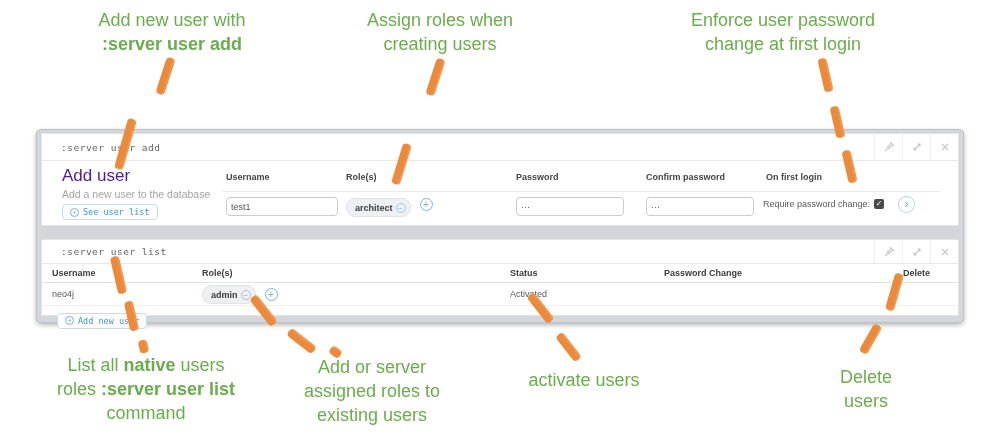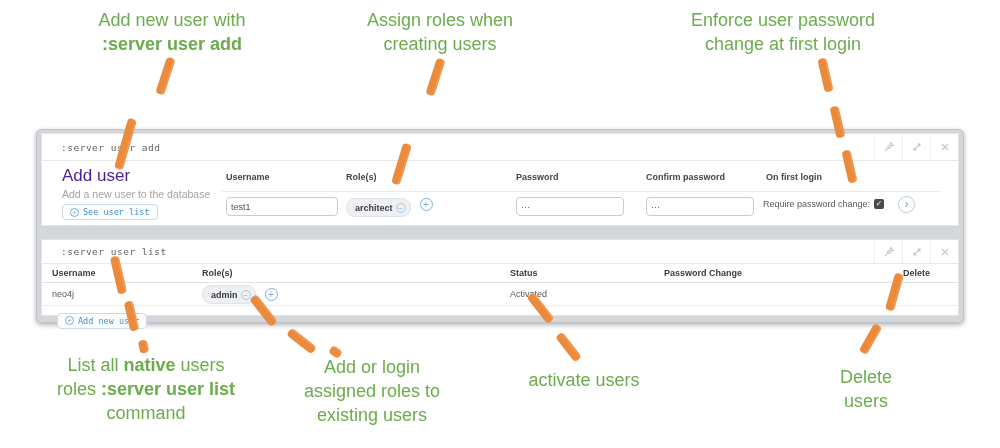--- a/index.html
+++ b/index.html
@@ -111,21 +111,21 @@
   <div>Enforce user password</div>
   <div>change at first login</div>
 </div>
 
 <div class="note" style="left:46px;top:353px;width:200px;">
   <div><span>List all</span> <b>native</b> <span>users</span></div>
   <div><span>roles</span> <b>:server user list</b></div>
   <div>command</div>
 </div>
 <div class="note" style="left:280px;top:355px;width:184px;">
-  <div>Add or login</div>
+  <div>Add or server</div>
   <div>assigned roles to</div>
   <div>existing users</div>
 </div>
 <div class="note" style="left:484px;top:368px;width:200px;">
   <div>activate users</div>
 </div>
 <div class="note" style="left:786px;top:365px;width:160px;">
   <div>Delete</div>
   <div>users</div>
 </div>

